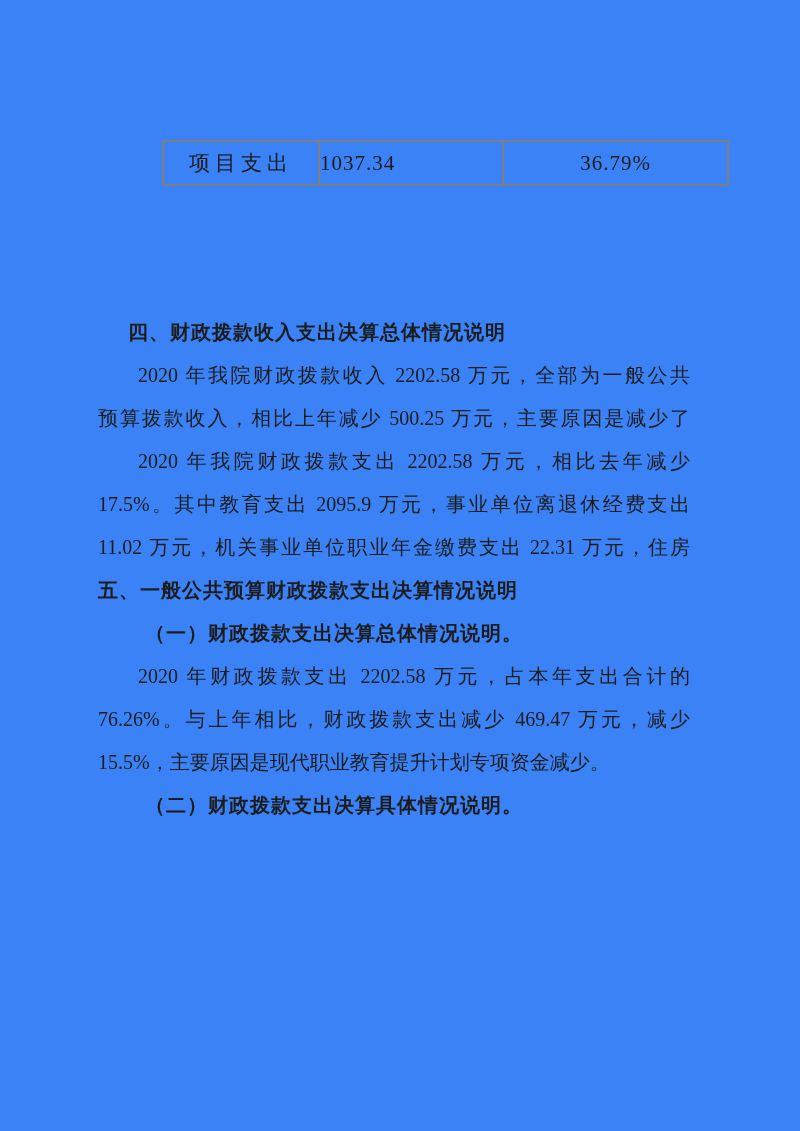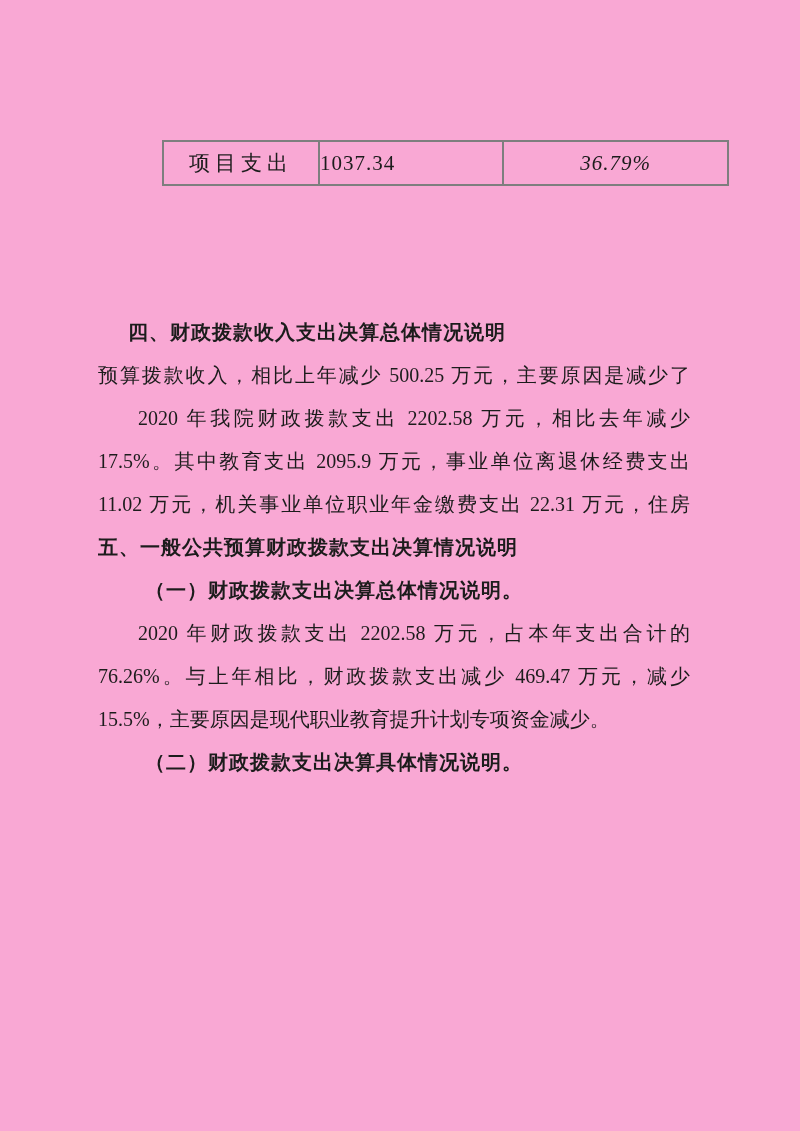--- a/index.html
+++ b/index.html
@@ -4,21 +4,21 @@
 <style>
   html, body {
     margin: 0;
     padding: 0;
     background: #ffffff;
   }
   .page {
     position: relative;
     width: 800px;
     height: 1131px;
-    background: #f9a8d4;
+    background: #3b82f6;
     color: #1c1c1c;
     font-family: "Liberation Serif", "DejaVu Serif", serif;
     overflow: hidden;
   }
 
   
   table.fin-table {
     position: absolute;
     left: 162px;
     top: 140px;
@@ -43,21 +43,20 @@
   td.cell-amount {
     text-align: left;
     padding-right: 9px;
     font-size: 22px;
     letter-spacing: 1px;
   }
   td.cell-percent {
     text-align: center;
     font-size: 22px;
     letter-spacing: 1px;
-    font-style: italic;
   }
 
   
   .content {
     position: absolute;
     left: 98px;
     top: 311px;
     width: 592px;
   }
   .line {
@@ -111,20 +110,21 @@
         <tr>
           <td class="cell-label">项目支出</td>
           <td class="cell-amount">1037.34</td>
           <td class="cell-percent">36.79%</td>
         </tr>
       </tbody>
   </table>
 
   <div class="content" id="doc-content">
       <div class="line heading">四、财政拨款收入支出决算总体情况说明</div>
+      <div class="line first">2020 年我院财政拨款收入 2202.58 万元，全部为一般公共</div>
       <div class="line mid">预算拨款收入，相比上年减少 500.25 万元，主要原因是减少了</div>
       <div class="line first">2020 年我院财政拨款支出 2202.58 万元，相比去年减少</div>
       <div class="line mid">17.5%。其中教育支出 2095.9 万元，事业单位离退休经费支出</div>
       <div class="line mid">11.02 万元，机关事业单位职业年金缴费支出 22.31 万元，住房</div>
       <div class="line heading2">五、一般公共预算财政拨款支出决算情况说明</div>
       <div class="line sub">（一）财政拨款支出决算总体情况说明。</div>
       <div class="line first">2020 年财政拨款支出 2202.58 万元，占本年支出合计的</div>
       <div class="line mid">76.26%。与上年相比，财政拨款支出减少 469.47 万元，减少</div>
       <div class="line end">15.5%，主要原因是现代职业教育提升计划专项资金减少。</div>
       <div class="line sub">（二）财政拨款支出决算具体情况说明。</div>

